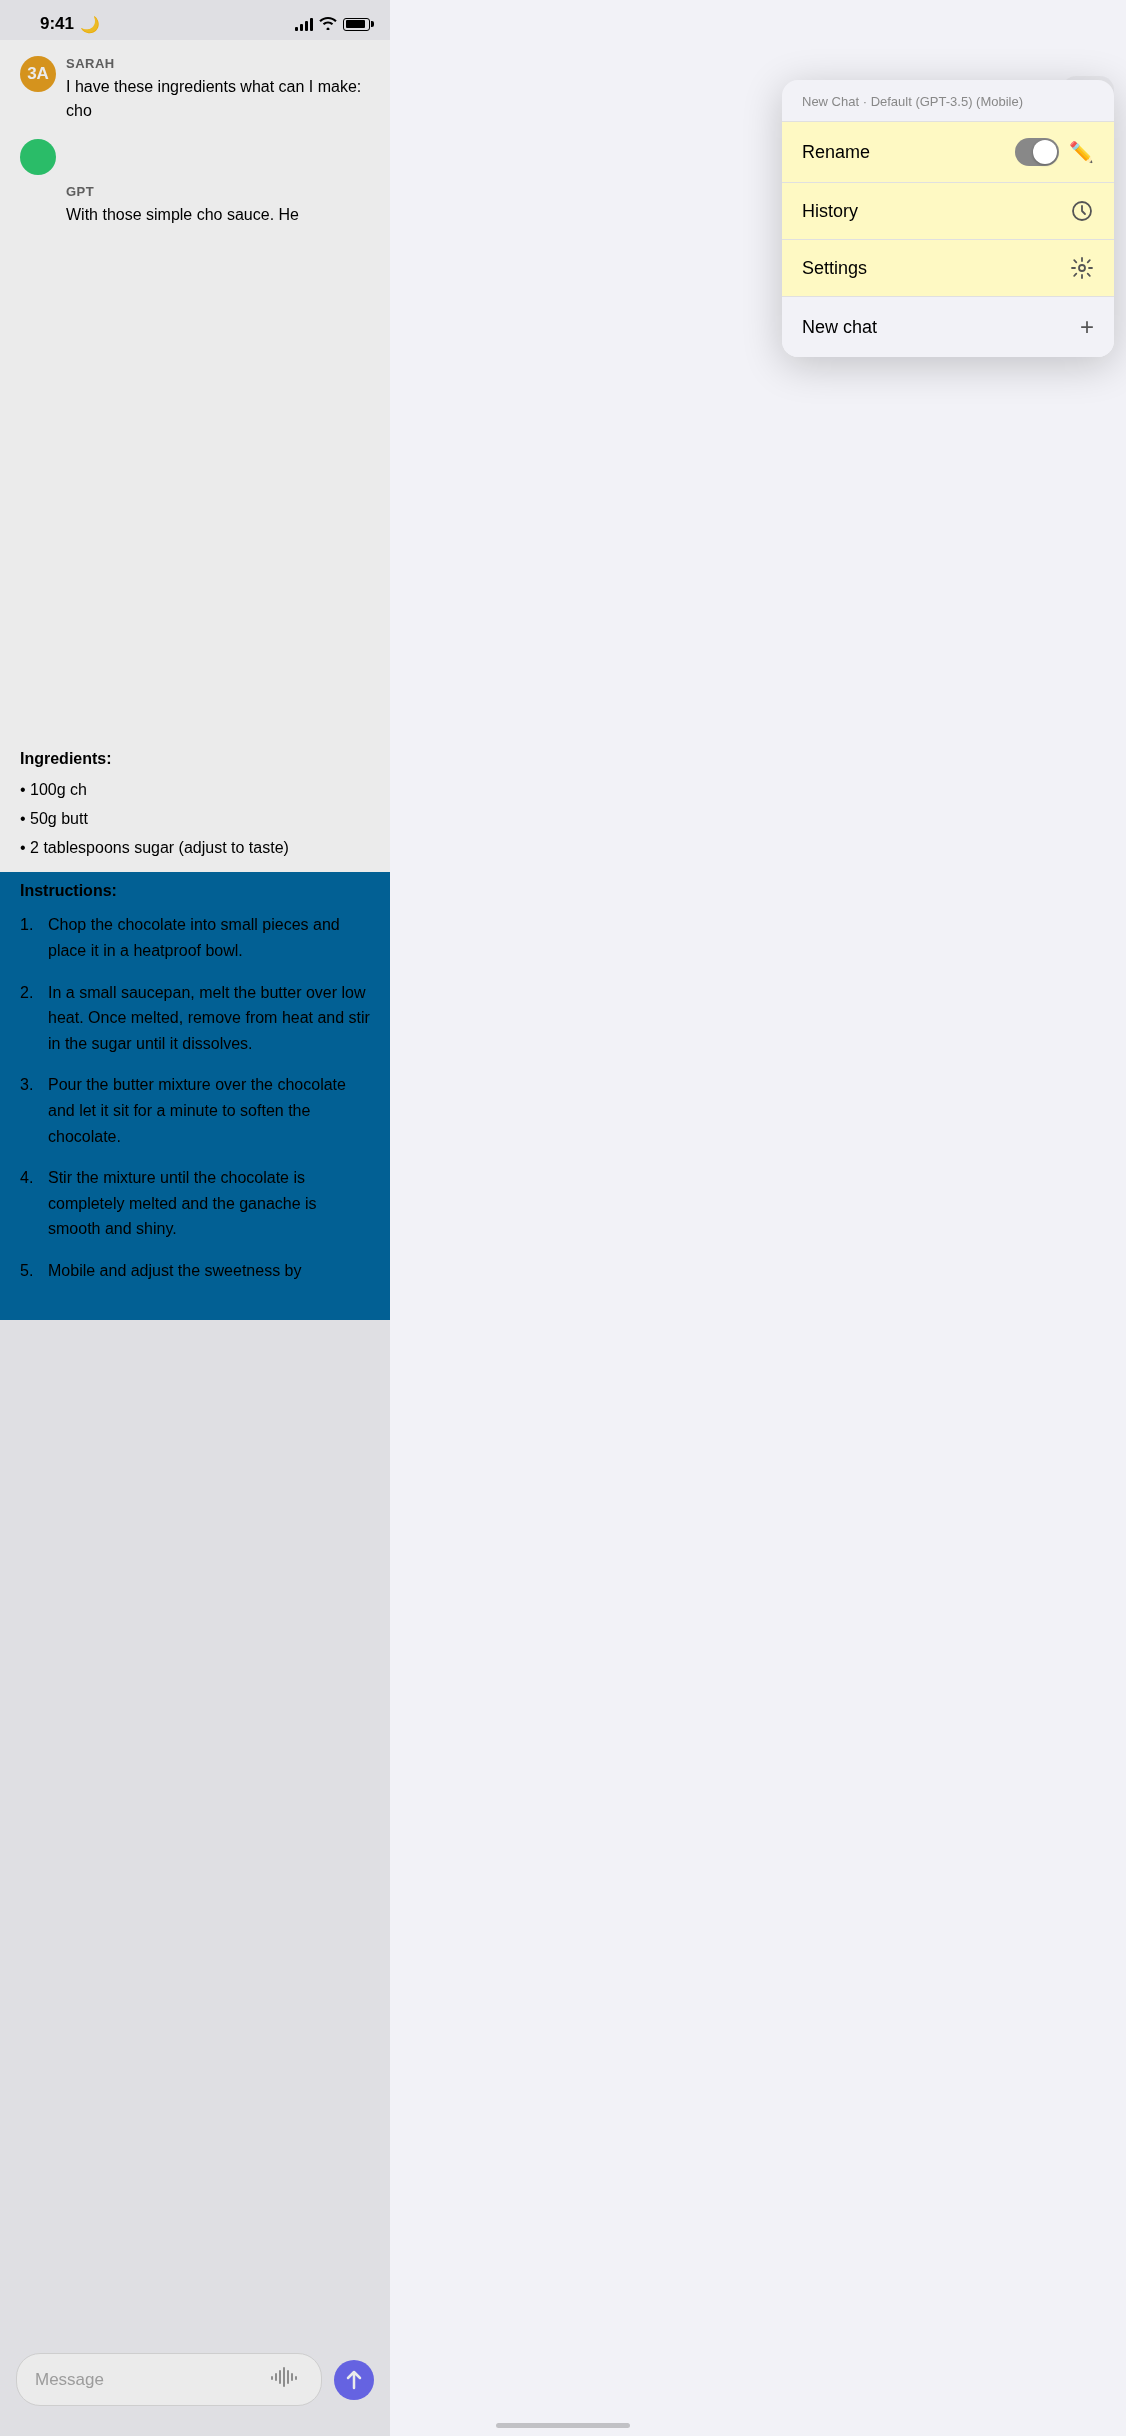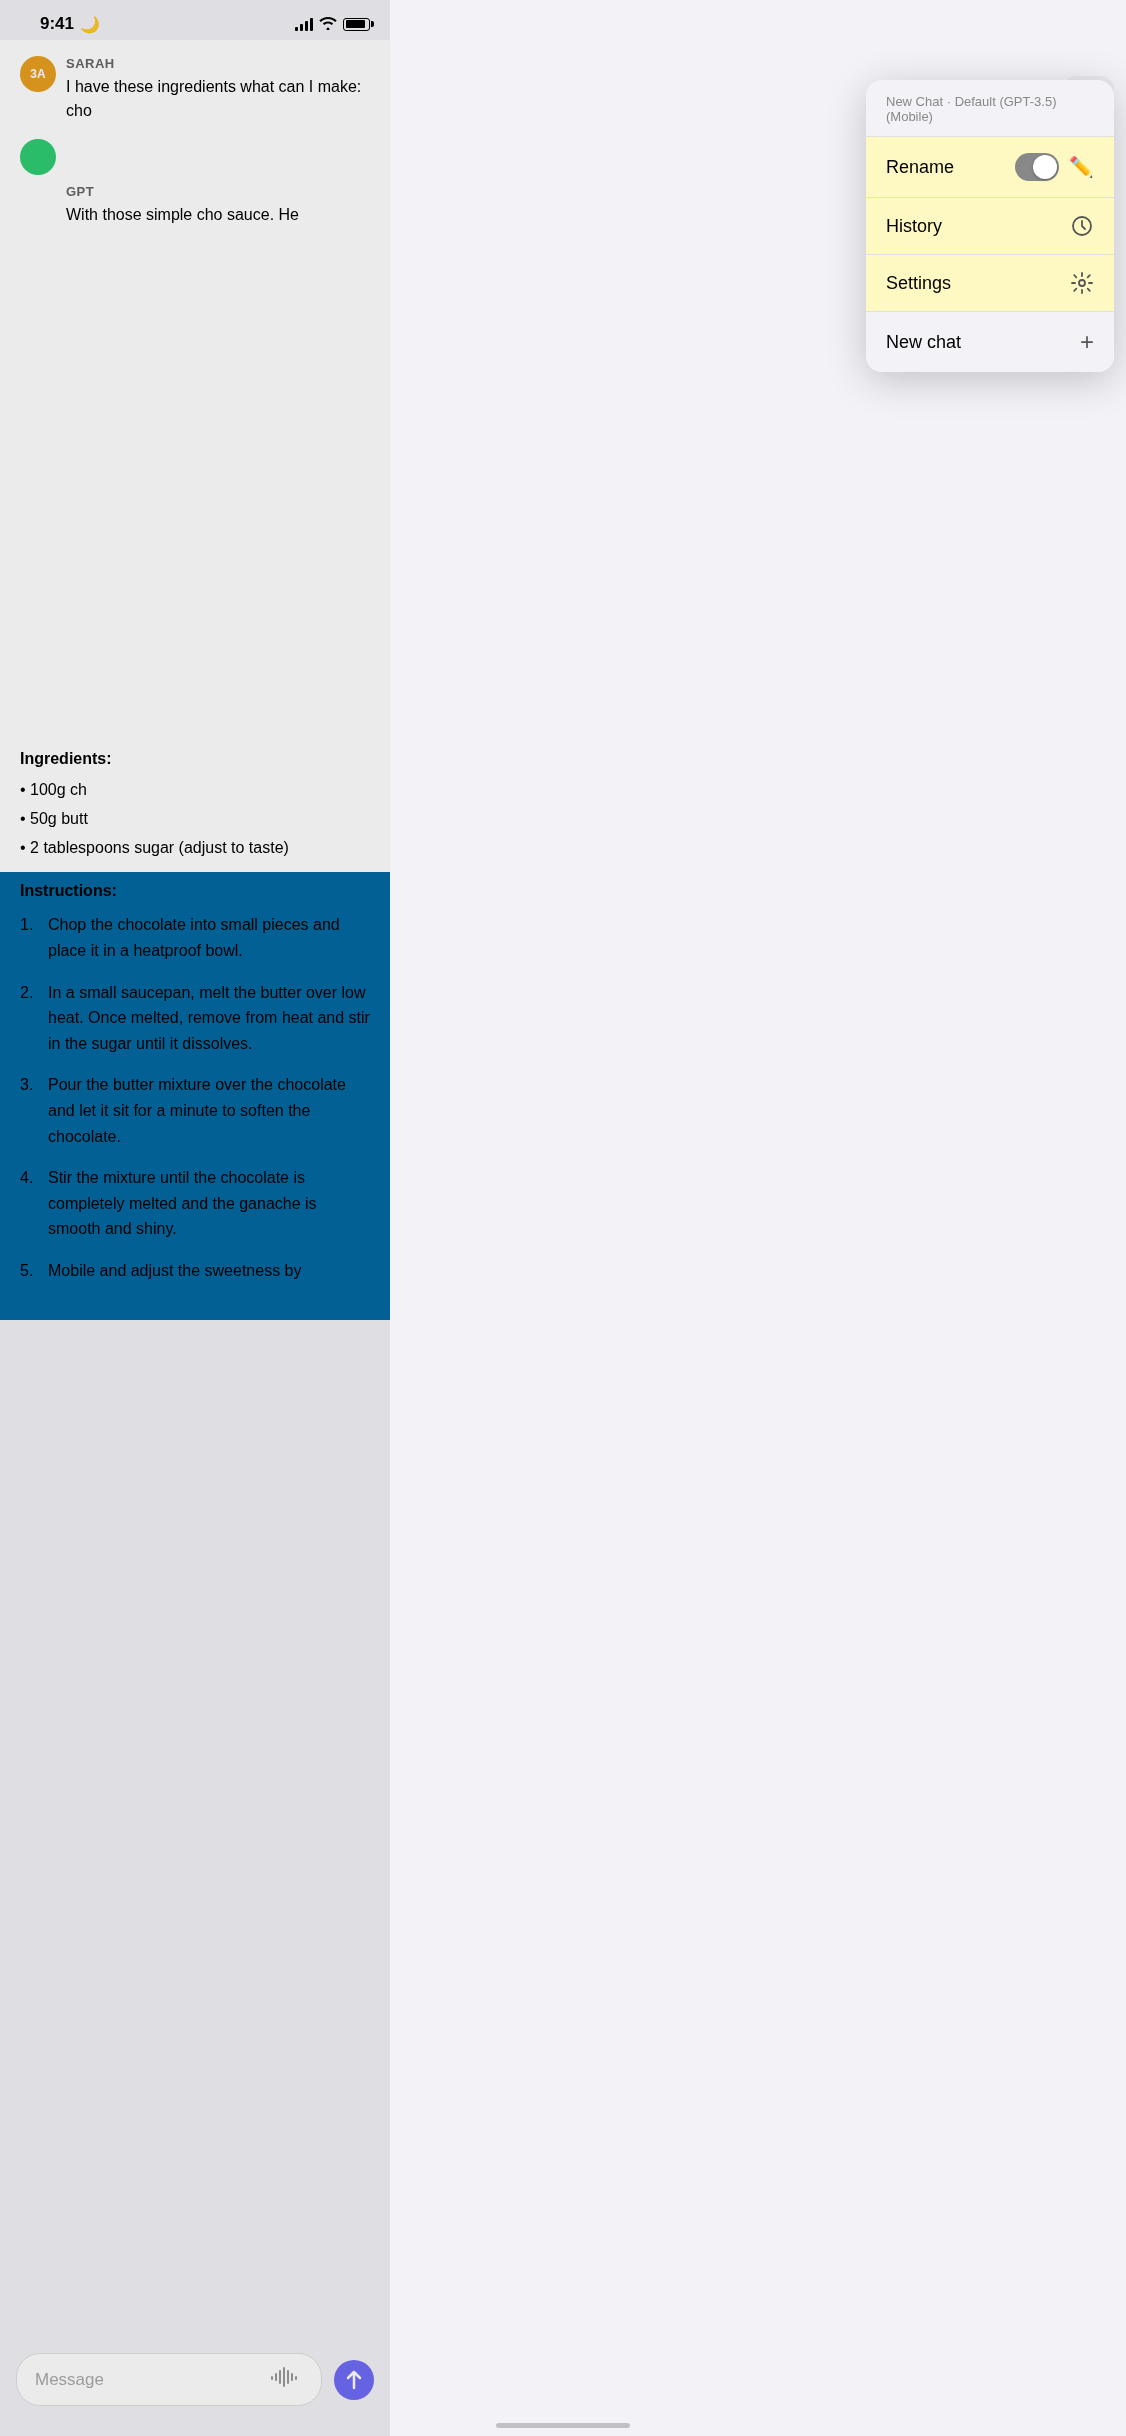--- a/index.html
+++ b/index.html
@@ -92,21 +92,21 @@
       align-items: flex-start;
       padding-top: 16px;
       gap: 10px;
     }
     .avatar-sarah {
       width: 36px;
       height: 36px;
       border-radius: 50%;
       background: #e8a020;
       color: #fff;
-      font-size: 12px;
+      font-size: 17px;
       font-weight: 700;
       display: flex;
       align-items: center;
       justify-content: center;
       flex-shrink: 0;
     }
     .sarah-content {
       flex: 1;
     }
     .sarah-name {
@@ -255,21 +255,21 @@
       height: 100%;
       background: rgba(0,0,0,0.08);
       z-index: 10;
     }
 
     
     .dropdown-menu {
       position: fixed;
       top: 80px;
       right: 12px;
-      width: 248px;
+      width: 332px;
       background: #f2f2f7;
       border-radius: 16px;
       box-shadow: 0 8px 40px rgba(0,0,0,0.2);
       z-index: 20;
       overflow: hidden;
     }
 
     .menu-header {
       padding: 14px 20px 12px;
       font-size: 13px;

